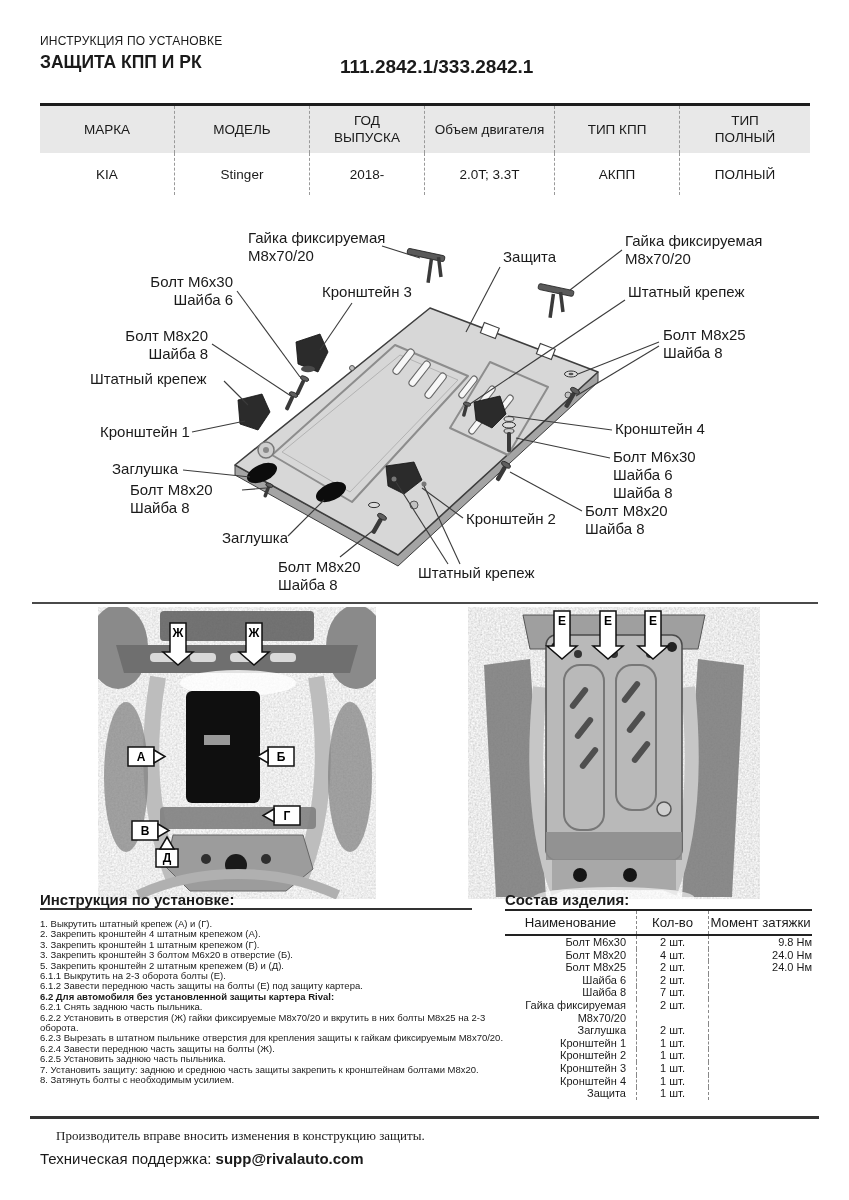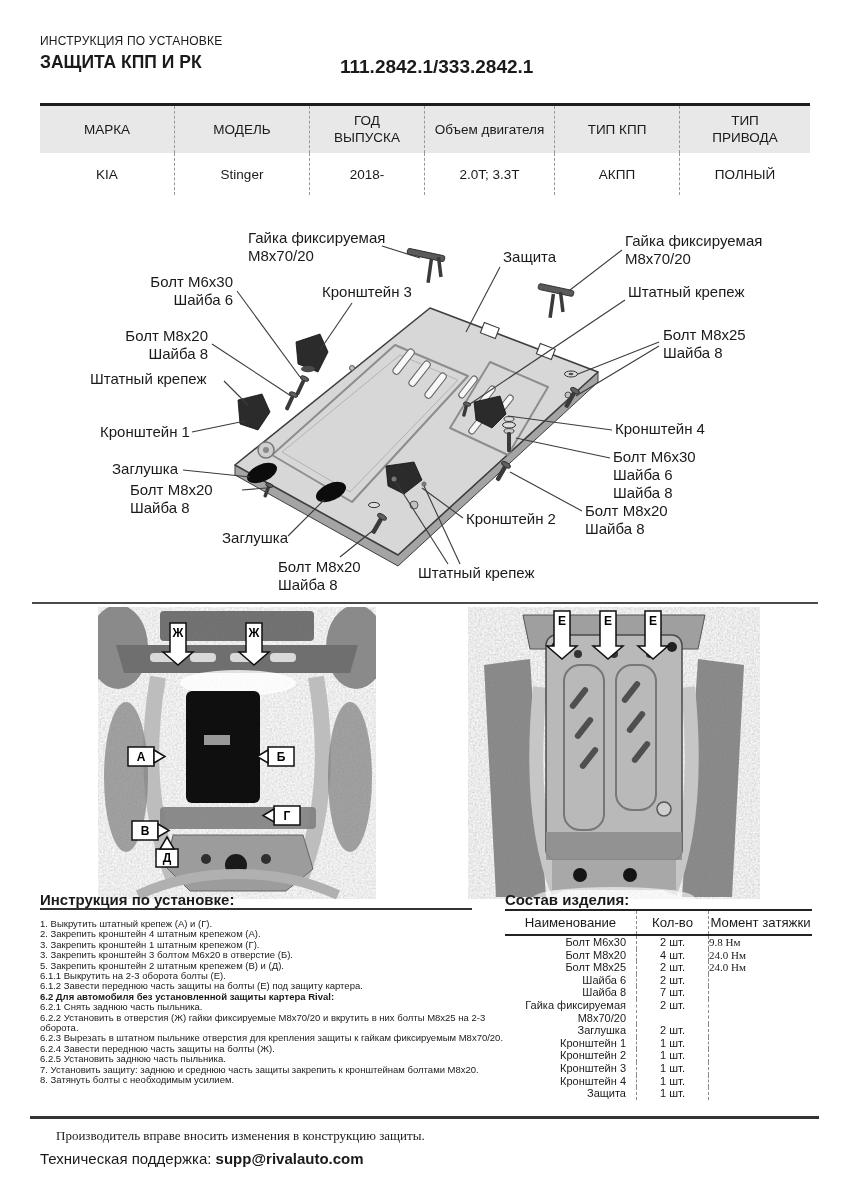--- a/index.html
+++ b/index.html
@@ -36,21 +36,21 @@
   
   .comp{position:absolute;left:505px;top:891px;width:307px;}
   .comp-title{font-size:15px;font-weight:bold;padding-bottom:1px;}
   .comp-head{display:grid;grid-template-columns:132px 72px 103px;border-top:2px solid #222;
              border-bottom:2px solid #222;}
   .comp-head div{font-size:13.2px;text-align:center;padding:4px 0;}
   .comp-row{display:grid;grid-template-columns:132px 72px 103px;}
   .comp-row div{font-size:11px;line-height:12.6px;}
   .c-name{text-align:right;padding-right:10px;border-right:1px dashed #888;}
   .c-qty{text-align:center;border-right:1px dashed #888;}
-  .c-trq{text-align:left;font-family:Liberation Serif, serif;}
+  .c-trq{text-align:right;}
   .comp-head div:nth-child(1){border-right:1px dashed #888;}
   .comp-head div:nth-child(2){border-right:1px dashed #888;}
   
   .foot-line{position:absolute;left:30px;top:1116px;width:789px;height:3px;background:#333;}
   .foot1{position:absolute;left:56px;top:1128px;font-size:13px;font-family:Liberation Serif, serif;}
   .foot2{position:absolute;left:40px;top:1150px;font-size:15px;}
   .foot2 b{font-weight:bold;}
 </style>
 </head>
 <body>
@@ -73,21 +73,21 @@
     <div class="vh">
         <span class="narrow">ГОД ВЫПУСКА</span>
       </div>
     <div class="vh">
         <span>Объем двигателя</span>
       </div>
     <div class="vh">
         <span>ТИП КПП</span>
       </div>
     <div class="vh">
-        <span class="narrow">ТИП ПРИВОДА</span>
+        <span class="narrow">ТИП ПОЛНЫЙ</span>
       </div>
     <div class="vd">KIA</div>
     <div class="vd">Stinger</div>
     <div class="vd">2018-</div>
     <div class="vd">2.0T; 3.3T</div>
     <div class="vd">АКПП</div>
     <div class="vd">ПОЛНЫЙ</div>
   </div>
 
   <svg id="diagram" width="849" height="392" viewBox="0 215 849 392">

